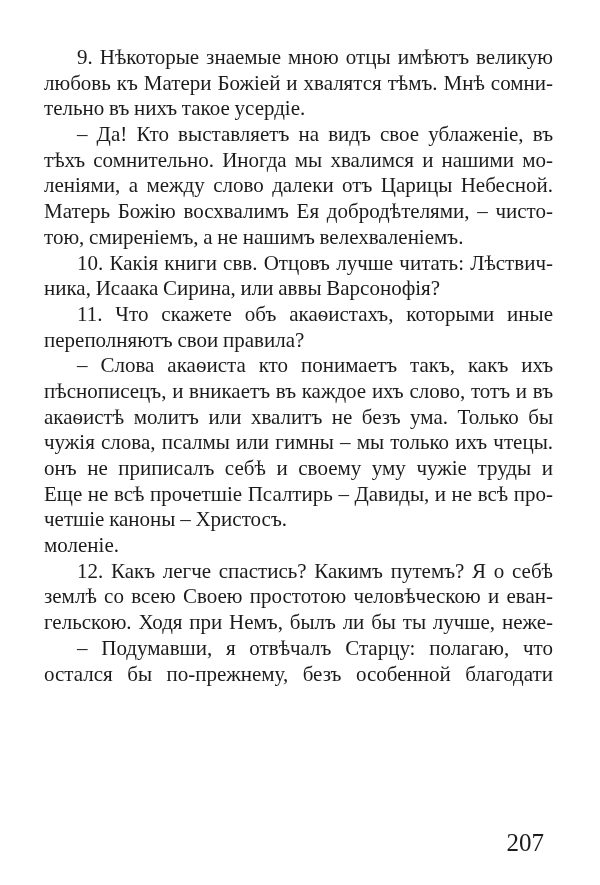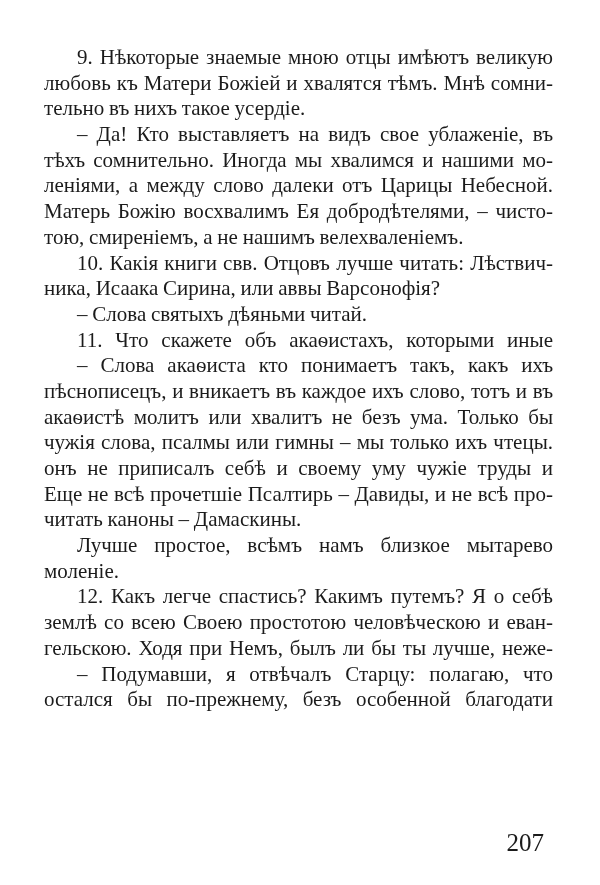--- a/index.html
+++ b/index.html
@@ -56,30 +56,29 @@
       <div class="line indent">9. Нѣкоторые знаемые мною отцы имѣютъ великую</div>
       <div class="line">любовь къ Матери Божіей и хвалятся тѣмъ. Мнѣ сомни-</div>
       <div class="line end">тельно въ нихъ такое усердіе.</div>
       <div class="line indent">– Да! Кто выставляетъ на видъ свое ублаженіе, въ</div>
       <div class="line">тѣхъ сомнительно. Иногда мы хвалимся и нашими мо-</div>
       <div class="line">леніями, а между слово далеки отъ Царицы Небесной.</div>
       <div class="line">Матерь Божію восхвалимъ Ея добродѣтелями, – чисто-</div>
       <div class="line end">тою, смиреніемъ, а не нашимъ велехваленіемъ.</div>
       <div class="line indent">10. Какія книги свв. Отцовъ лучше читать: Лѣствич-</div>
       <div class="line end">ника, Исаака Сирина, или аввы Варсонофія?</div>
-      <div class="line indent end">– Слова святыхъ дѣяньми читай.</div>
       <div class="line indent">11. Что скажете объ акаѳистахъ, которыми иные</div>
+      <div class="line end">переполняютъ свои правила?</div>
       <div class="line indent">– Слова акаѳиста кто понимаетъ такъ, какъ ихъ</div>
       <div class="line">пѣснописецъ, и вникаетъ въ каждое ихъ слово, тотъ и въ</div>
       <div class="line">акаѳистѣ молитъ или хвалитъ не безъ ума. Только бы</div>
       <div class="line">чужія слова, псалмы или гимны – мы только ихъ чтецы.</div>
       <div class="line">онъ не приписалъ себѣ и своему уму чужіе труды и</div>
       <div class="line">Еще не всѣ прочетшіе Псалтирь – Давиды, и не всѣ про-</div>
-      <div class="line end">читать каноны – Дамаскины.</div>
-      <div class="line indent">Лучше простое, всѣмъ намъ близкое мытарево</div>
+      <div class="line end">четшіе каноны – Христосъ.</div>
       <div class="line end">моленіе.</div>
       <div class="line indent">12. Какъ легче спастись? Какимъ путемъ? Я о себѣ</div>
       <div class="line">землѣ со всею Своею простотою человѣческою и еван-</div>
       <div class="line">гельскою. Ходя при Немъ, былъ ли бы ты лучше, неже-</div>
       <div class="line indent">– Подумавши, я отвѣчалъ Старцу: полагаю, что</div>
       <div class="line">остался бы по-прежнему, безъ особенной благодати</div>
     </div>
   <div class="footer">207</div>
 </div>
 

